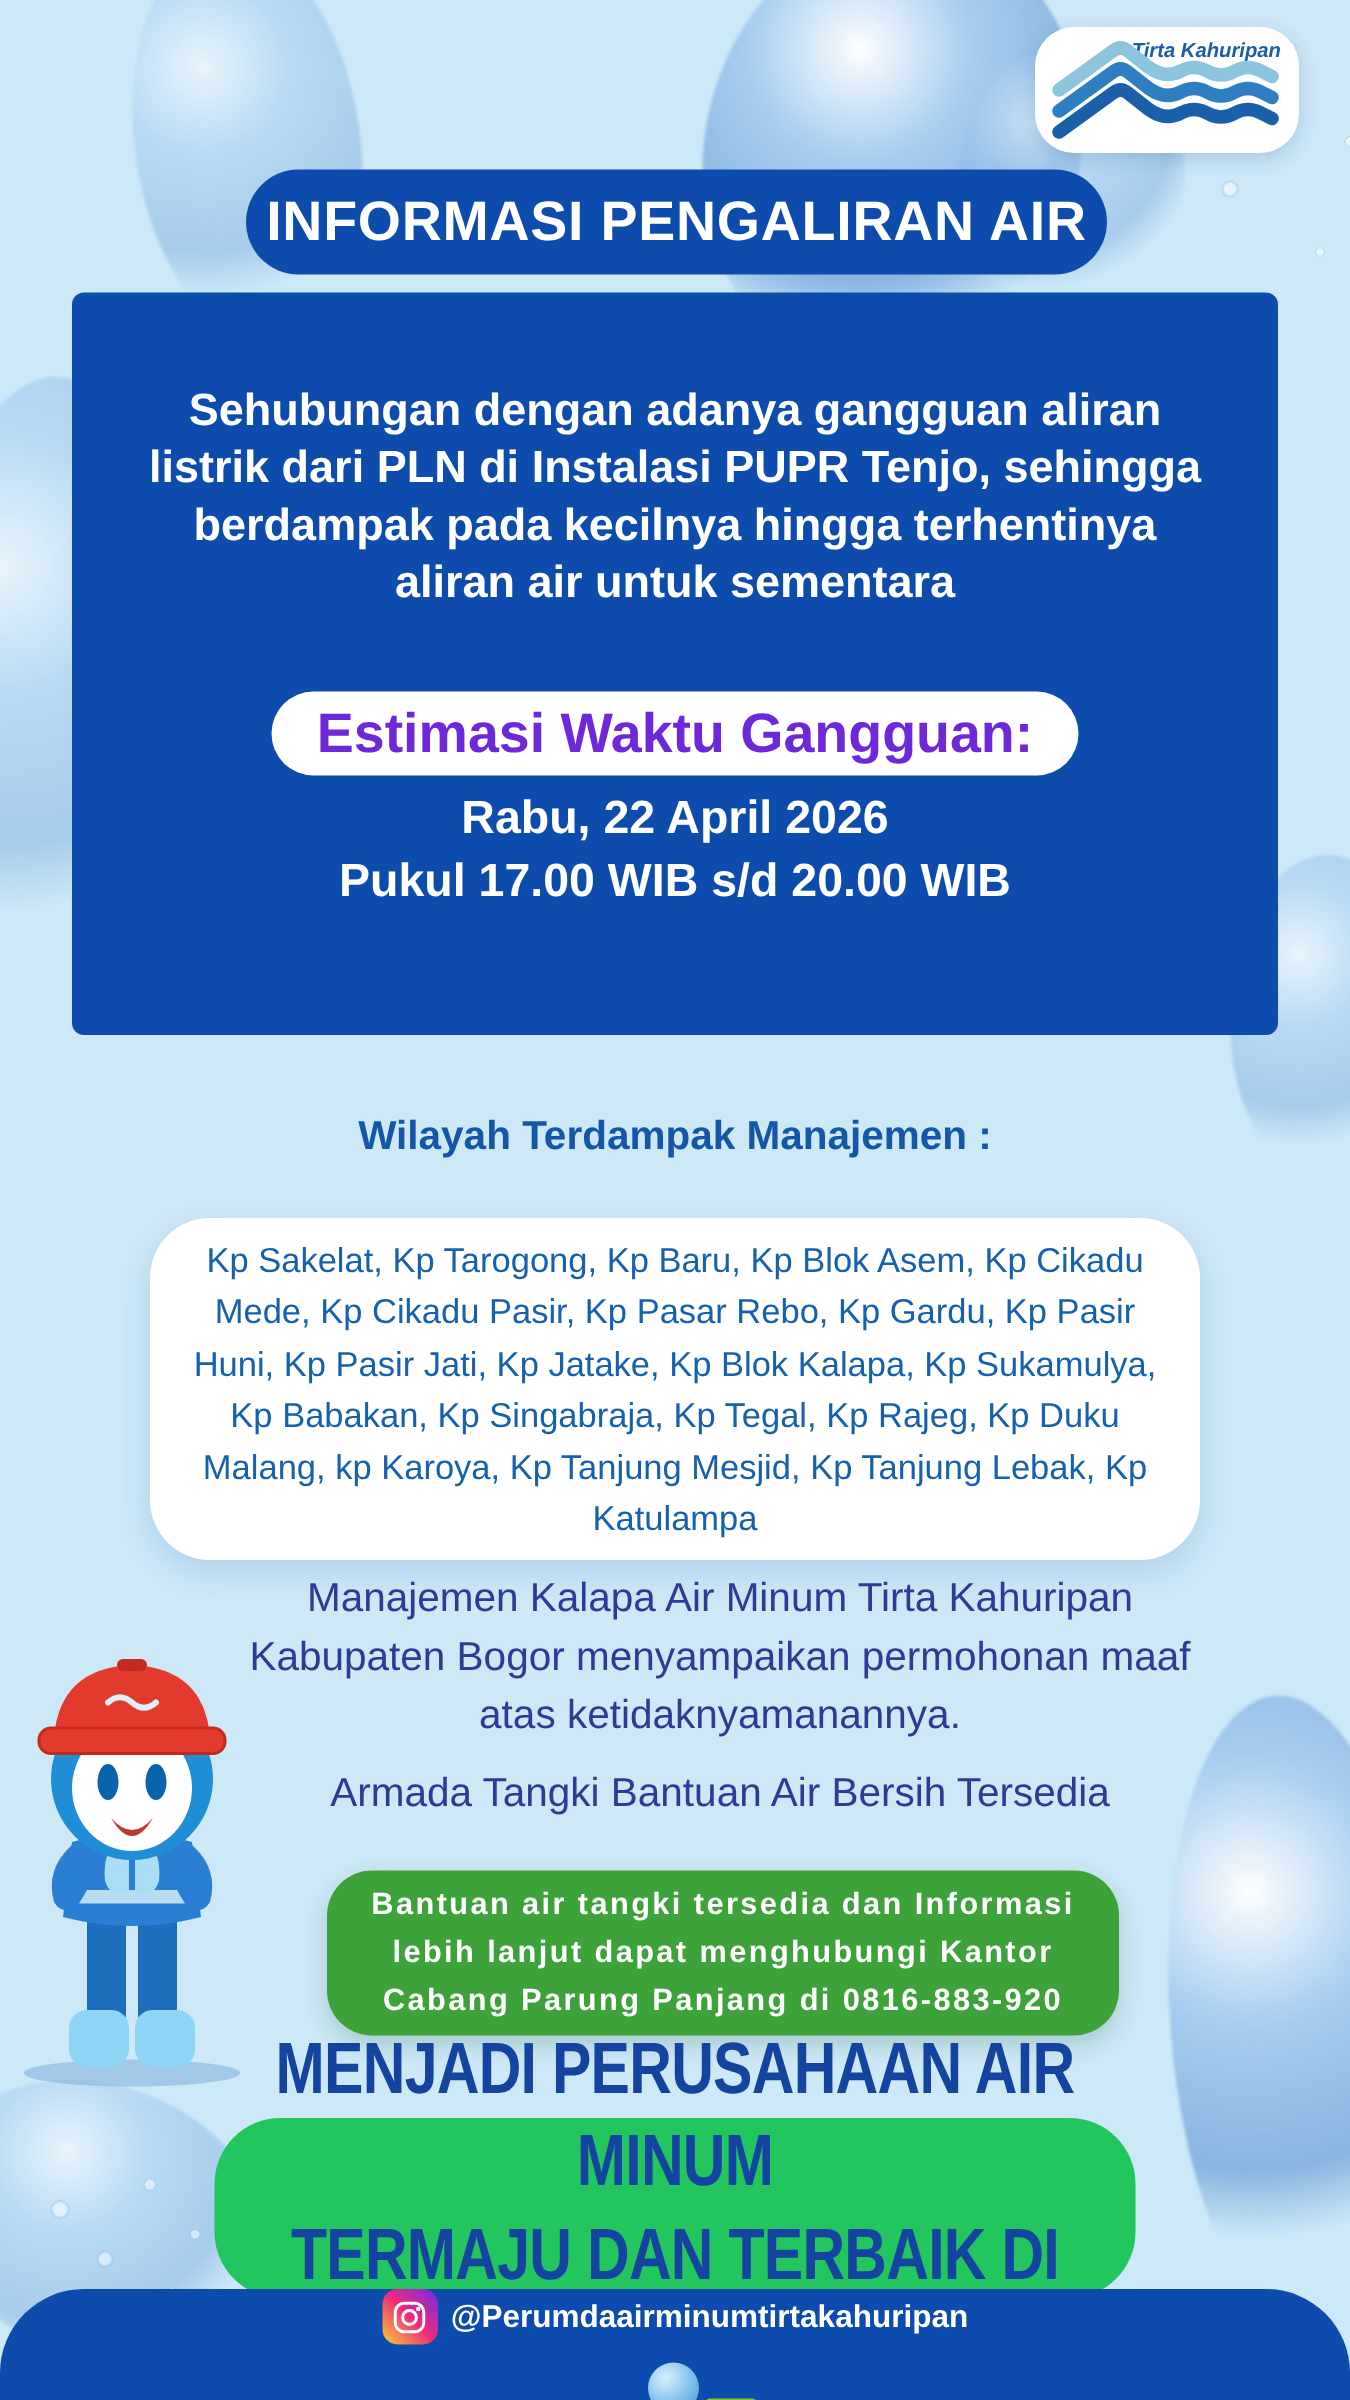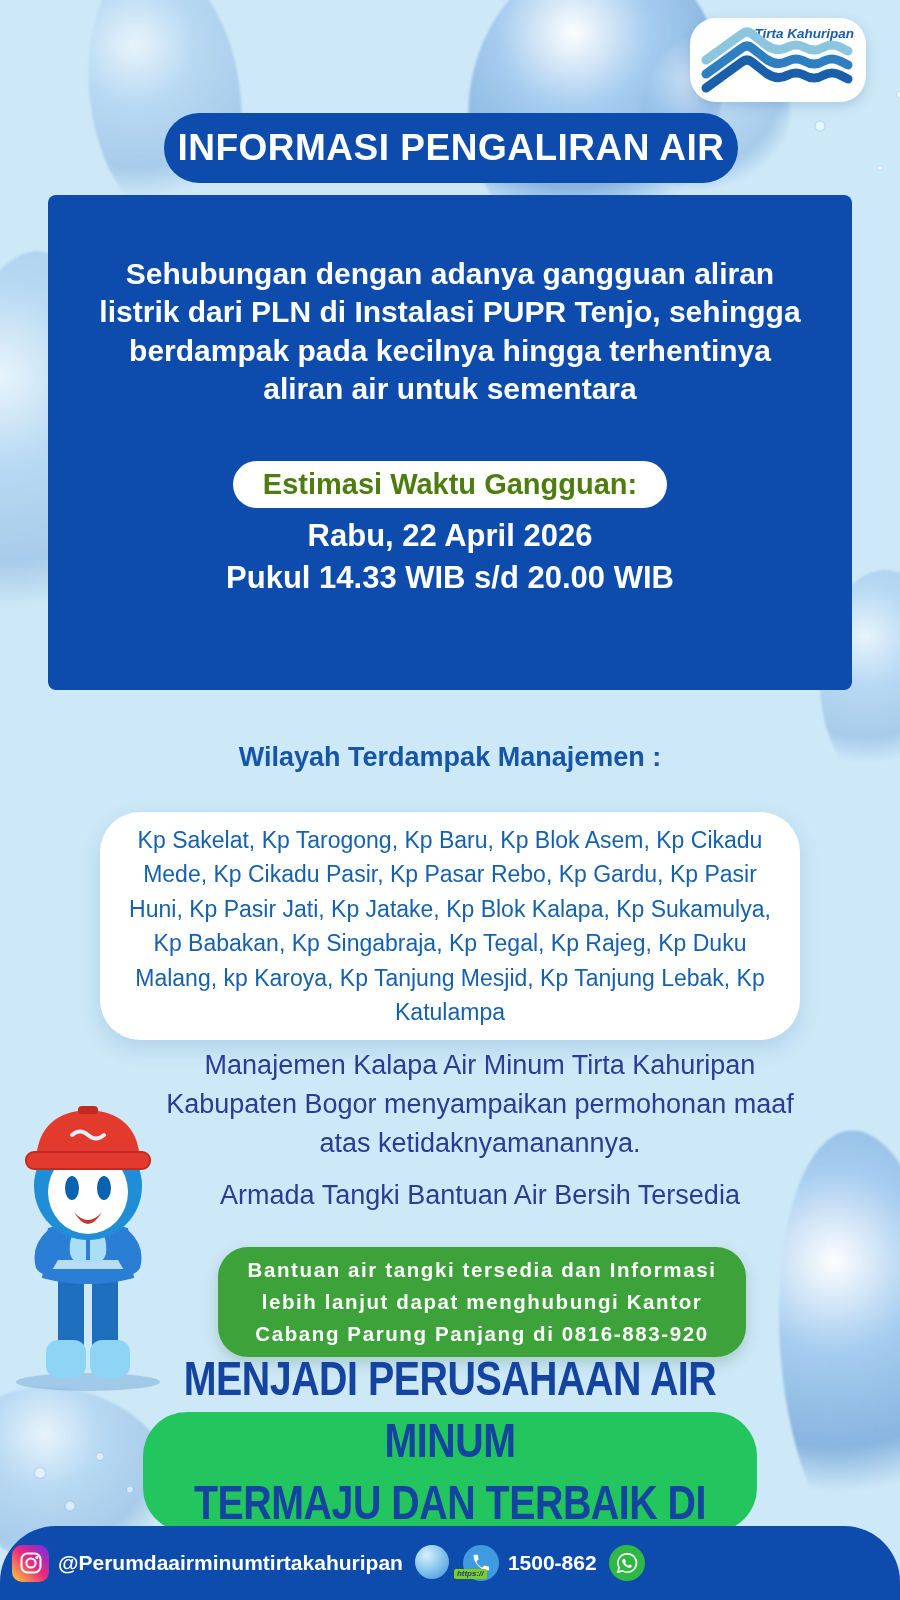--- a/index.html
+++ b/index.html
@@ -29,21 +29,21 @@
   
   .title-pill{left:164px;top:113px;width:574px;height:70px;background:#0d4bad;border-radius:36px;
     display:flex;align-items:center;justify-content:center;}
   .title-pill span{color:#fff;font-size:37px;font-weight:bold;letter-spacing:.5px;}
 
   
   .main-card{left:48px;top:195px;width:804px;height:495px;background:#0d4bad;border-radius:8px;
     display:flex;flex-direction:column;align-items:center;}
   .main-body{margin-top:60px;width:724px;text-align:center;color:#fff;font-size:30px;font-weight:bold;line-height:1.28;}
   .est-pill{margin-top:52px;background:#fff;border-radius:28px;padding:7px 30px;}
-  .est-pill span{color:#4d7c0f;font-size:29px;font-weight:bold;}
+  .est-pill span{color:#6d28d9;font-size:37px;font-weight:bold;}
   .est-date{margin-top:10px;color:#fff;font-size:31px;font-weight:bold;}
   .est-time{margin-top:6px;color:#fff;font-size:31px;font-weight:bold;}
 
   
   .affected-heading{left:0;top:742px;width:900px;text-align:center;color:#1656a8;font-size:27px;font-weight:bold;}
   .areas-card{left:100px;top:812px;width:700px;height:228px;background:#fff;border-radius:40px;
     box-shadow:0 8px 20px rgba(70,130,190,.22);display:flex;align-items:center;justify-content:center;}
   .areas-text{width:648px;text-align:center;color:#1661ae;font-size:23px;font-weight:normal;line-height:1.5;}
 
   
@@ -59,21 +59,21 @@
   .green-text{width:480px;text-align:center;color:#fff;font-size:20.5px;font-weight:bold;letter-spacing:1.6px;line-height:1.55;}
 
   
   .slogan-card{left:143px;top:1412px;width:614px;height:120px;background:#22c55e;border-radius:44px;
     display:flex;align-items:center;justify-content:center;}
   .slogan-inner{text-align:center;color:#1544a0;font-weight:bold;font-size:41px;line-height:1.28;
     transform:scale(.96,1.18);letter-spacing:-.5px;}
 
   
   .footer{left:0;bottom:0;width:900px;height:74px;background:#0d4bad;border-radius:56px 56px 0 0;
-    display:flex;align-items:center;padding:0 12px;box-sizing:border-box;gap:12px;z-index:3;}
+    display:flex;align-items:center;padding:0 12px;box-sizing:border-box;gap:12px;z-index:3;flex-direction:column;}
   .f-item{display:flex;align-items:center;gap:9px;color:#fff;font-weight:bold;font-size:21px;white-space:nowrap;}
   .ig-icon{width:37px;height:37px;border-radius:10px;background:linear-gradient(45deg,#f5c33b 5%,#ee2a7b 50%,#7b2ce0 95%);
     display:flex;align-items:center;justify-content:center;}
   .globe-icon{position:relative;width:36px;height:36px;}
   .globe-ball{width:34px;height:34px;border-radius:50%;
     background:radial-gradient(circle at 35% 30%, #d9f0fc 0%, #8cc8ee 45%, #3e8fd2 100%);}
   .globe-tag{position:absolute;left:-3px;bottom:2px;background:#84cc16;color:#1544a0;font-size:8px;font-weight:bold;font-style:italic;
     padding:0 3px;border-radius:2px;line-height:10px;margin-left:42px;}
   .phone-icon{width:36px;height:36px;border-radius:50%;background:#3f9be0;display:flex;align-items:center;justify-content:center;}
   .wa-icon{width:36px;height:36px;border-radius:50%;background:#2fb843;display:flex;align-items:center;justify-content:center;}
@@ -105,21 +105,21 @@
   <div class="z title-pill">
     <span>INFORMASI PENGALIRAN AIR</span>
   </div>
 
   <div class="z main-card">
     <div class="main-body">Sehubungan dengan adanya gangguan aliran listrik dari PLN di Instalasi PUPR Tenjo, sehingga berdampak pada kecilnya hingga terhentinya aliran air untuk sementara</div>
     <div class="est-pill">
       <span>Estimasi Waktu Gangguan:</span>
     </div>
     <div class="est-date">Rabu, 22 April 2026</div>
-    <div class="est-time">Pukul 14.33 WIB s/d 20.00 WIB</div>
+    <div class="est-time">Pukul 17.00 WIB s/d 20.00 WIB</div>
   </div>
 
   <div class="z affected-heading">Wilayah Terdampak Manajemen :</div>
   <div class="z areas-card">
     <div class="areas-text">Kp Sakelat, Kp Tarogong, Kp Baru, Kp Blok Asem, Kp Cikadu Mede, Kp Cikadu Pasir, Kp Pasar Rebo, Kp Gardu, Kp Pasir Huni, Kp Pasir Jati, Kp Jatake, Kp Blok Kalapa, Kp Sukamulya, Kp Babakan, Kp Singabraja, Kp Tegal, Kp Rajeg, Kp Duku Malang, kp Karoya, Kp Tanjung Mesjid, Kp Tanjung Lebak, Kp Katulampa</div>
   </div>
 
   <div class="z apology">Manajemen Kalapa Air Minum Tirta Kahuripan Kabupaten Bogor menyampaikan permohonan maaf atas ketidaknyamanannya.</div>
   <div class="z armada">Armada Tangki Bantuan Air Bersih Tersedia</div>
 

